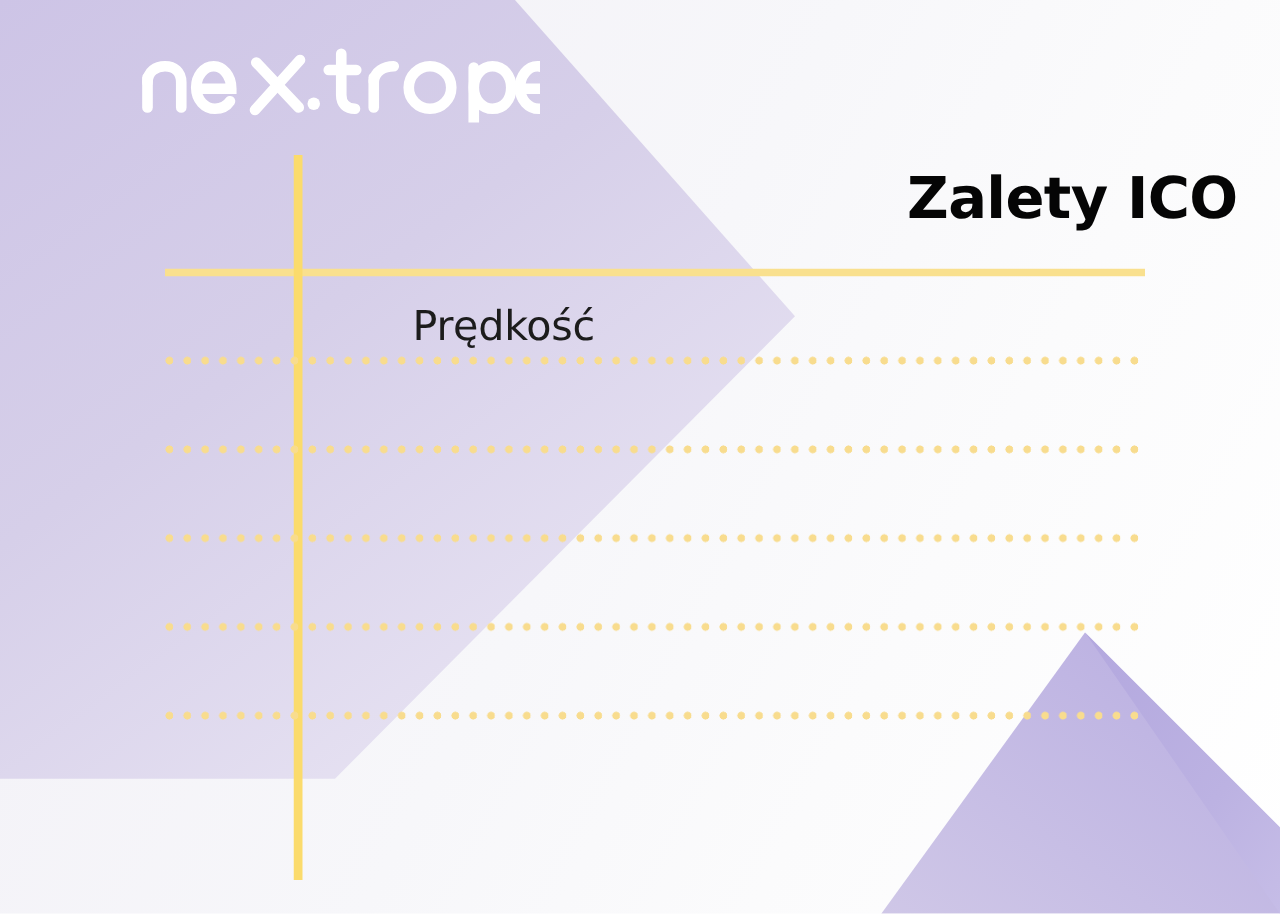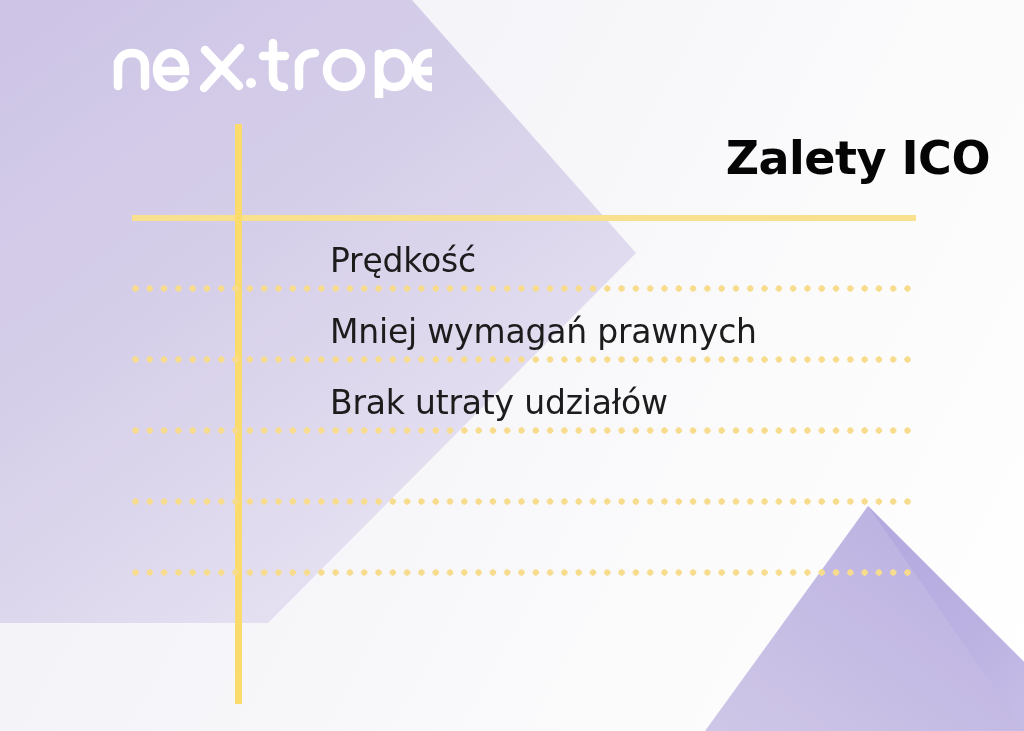--- a/index.html
+++ b/index.html
@@ -167,25 +167,23 @@
 
   <div id="rule-horizontal"></div>
   <div id="rule-vertical"></div>
 
   <div id="list">
     <div class="list-row">
       <div class="list-label">Prędkość</div>
       <div class="dotted-rule"></div>
     </div>
     <div class="list-row">
-      <div class="list-label">Mniej wymagań prawnych</div>
       <div class="dotted-rule"></div>
     </div>
     <div class="list-row">
-      <div class="list-label">Brak utraty udziałów</div>
       <div class="dotted-rule"></div>
     </div>
     <div class="list-row">
       <div class="dotted-rule"></div>
     </div>
     <div class="list-row">
       <div class="dotted-rule"></div>
     </div>
   </div>
 

